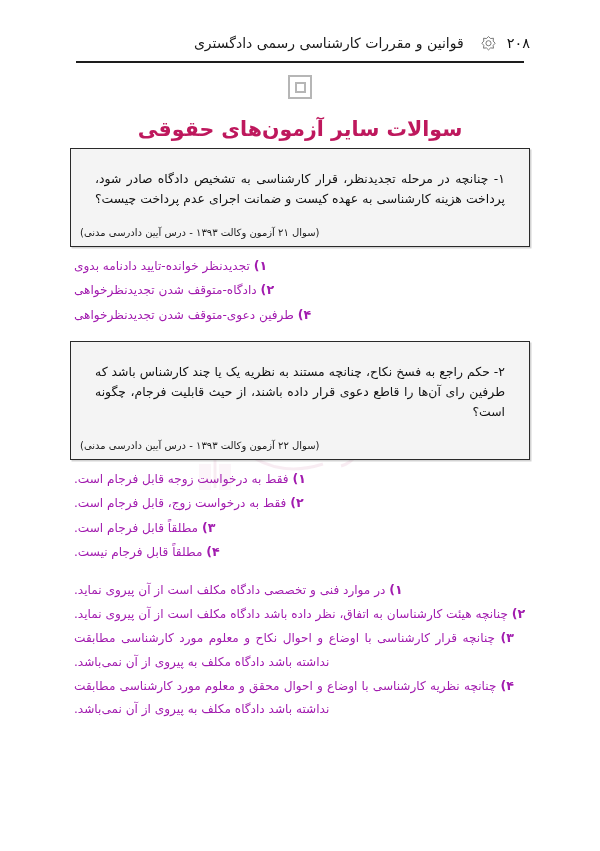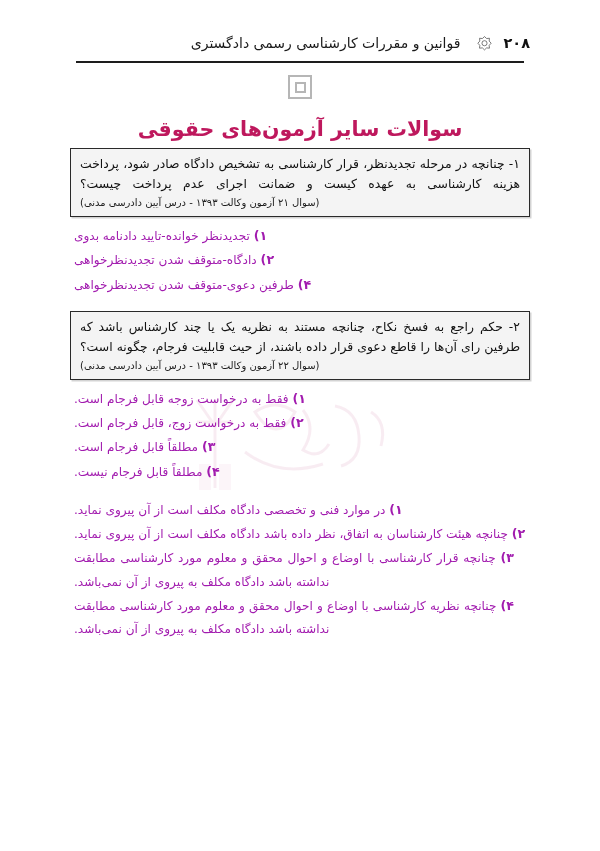--- a/index.html
+++ b/index.html
@@ -45,21 +45,21 @@
     height: 30px;
     display: flex;
     flex-direction: row;
     align-items: center;
     justify-content: flex-start;
     gap: 10px;
     z-index: 2;
   }
   .folio {
     font-size: 14.5px;
-    font-weight: 700;
+    font-weight: 400;
     color: #111;
     letter-spacing: 0.5px;
     line-height: 1;
     padding-top: 1px;
   }
   .rosette {
     width: 17px;
     height: 17px;
     flex: 0 0 auto;
     display: block;
@@ -138,21 +138,21 @@
     box-sizing: border-box;
     margin-bottom: 7px;
     box-shadow: 1.5px 1.5px 0 rgba(130,130,130,0.35);
   }
   .qtext {
     font-size: 12.4px;
     line-height: 1.62;
     text-align: justify;
     text-align-last: justify;
     color: #111;
-    margin: 0;
+    margin: 15px;
   }
   .qtext.short {
     text-align: center;
     text-align-last: center;
   }
   .qsource {
     font-size: 10px;
     line-height: 1.6;
     color: #1a1a1a;
     text-align: left;
@@ -272,21 +272,21 @@
       <li class="option">
         <span class="opt-num">۱)</span>
         <span>در موارد فنی و تخصصی دادگاه مکلف است از آن پیروی نماید.</span>
       </li>
       <li class="option">
         <span class="opt-num">۲)</span>
         <span>چنانچه هیئت کارشناسان به اتفاق، نظر داده باشد دادگاه مکلف است از آن پیروی نماید.</span>
       </li>
       <li class="option wrap">
         <span class="opt-num">۳)</span>
-        <span>چنانچه قرار کارشناسی با اوضاع و احوال محقق و معلوم مورد کارشناسی مطابقت نداشته باشد دادگاه مکلف به پیروی از آن نمی‌باشد.</span>
+        <span>چنانچه قرار کارشناسی با اوضاع و احوال نکاح و معلوم مورد کارشناسی مطابقت نداشته باشد دادگاه مکلف به پیروی از آن نمی‌باشد.</span>
       </li>
       <li class="option wrap">
         <span class="opt-num">۴)</span>
         <span>چنانچه نظریه کارشناسی با اوضاع و احوال محقق و معلوم مورد کارشناسی مطابقت نداشته باشد دادگاه مکلف به پیروی از آن نمی‌باشد.</span>
       </li>
     </ul>
 
   </div>
 </div>
 

